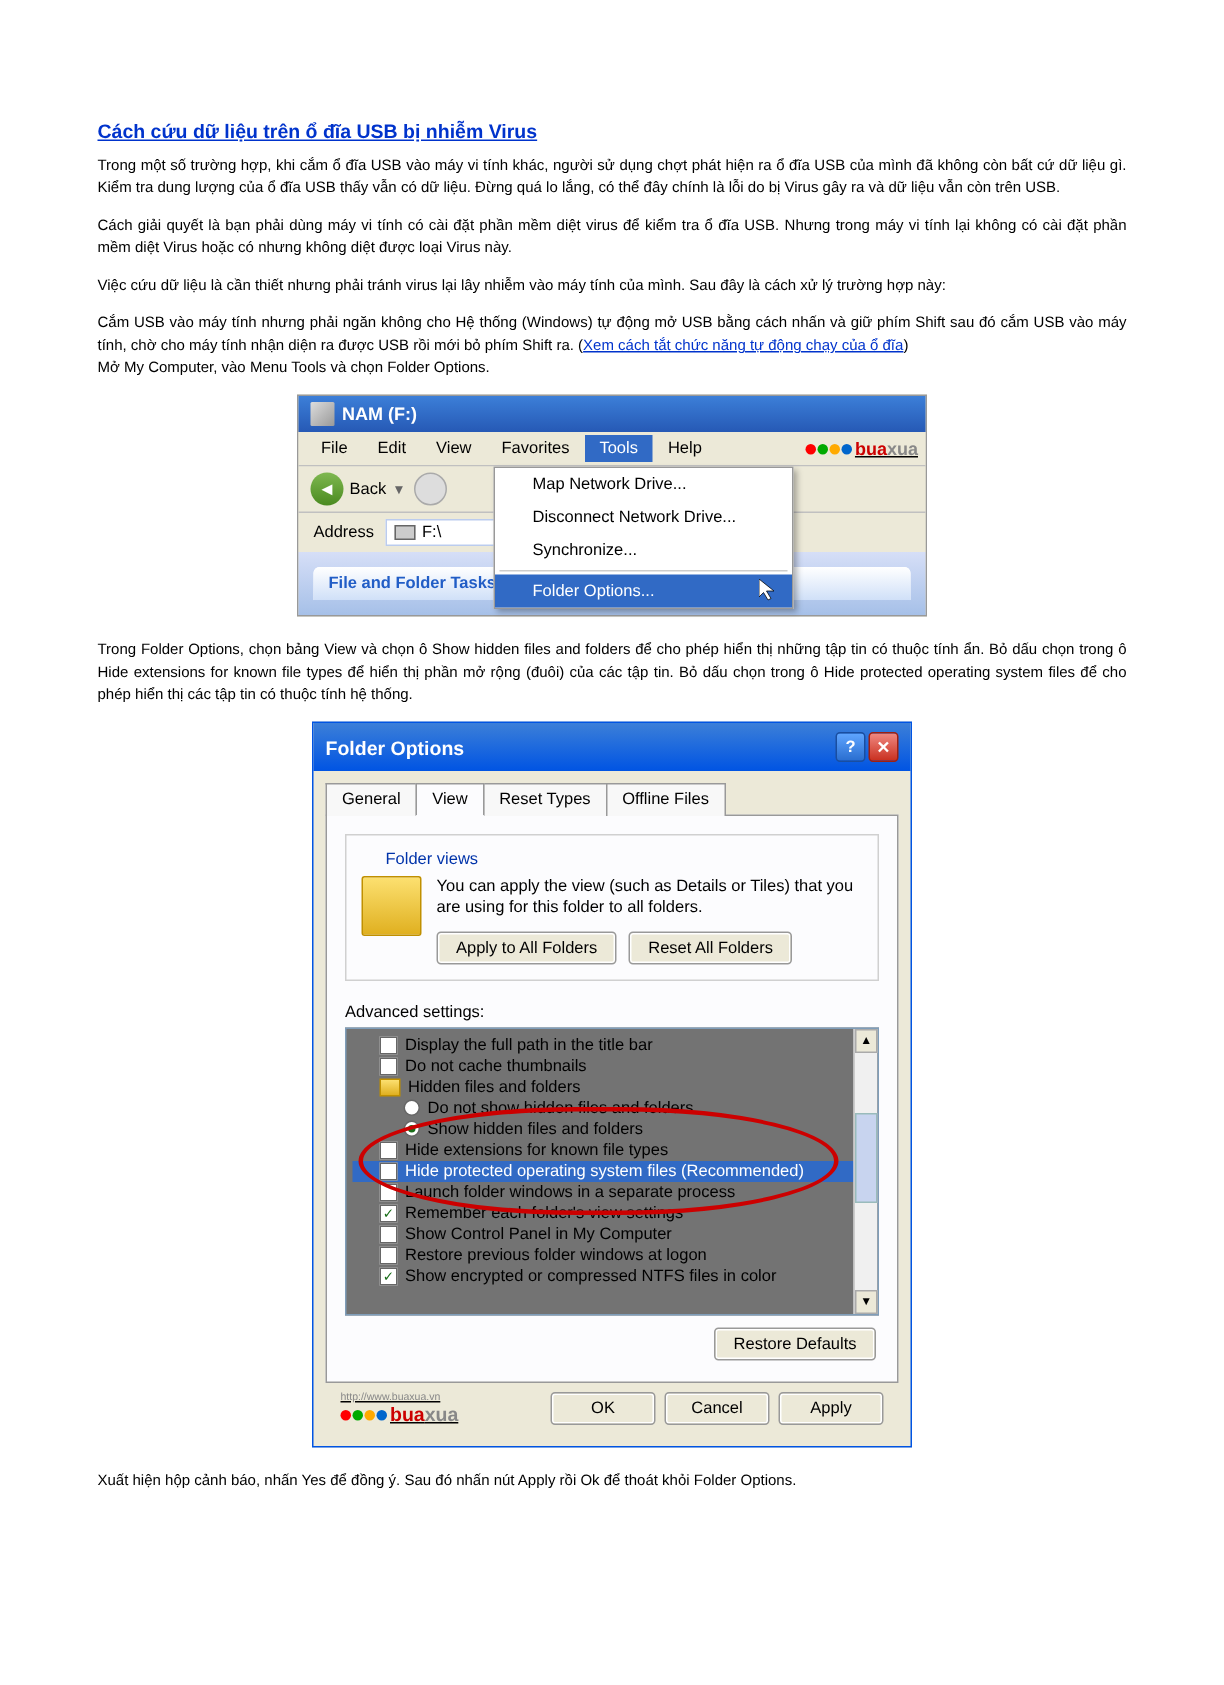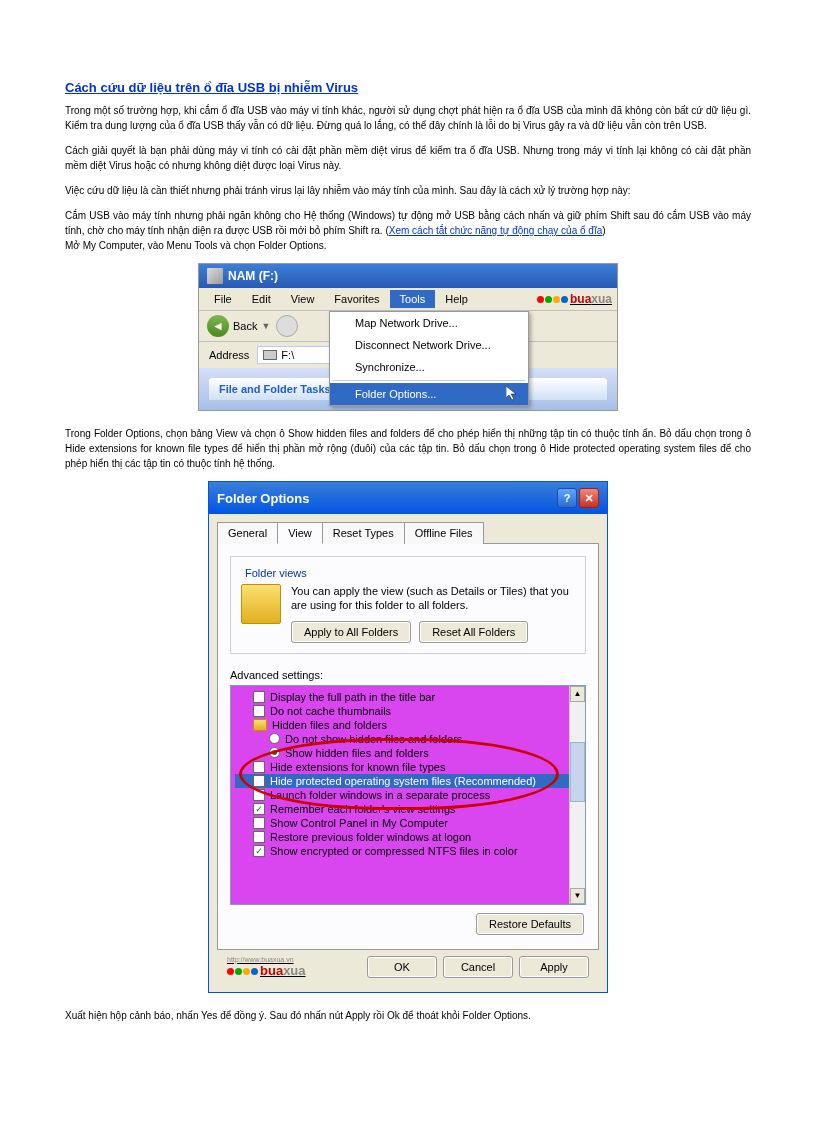--- a/index.html
+++ b/index.html
@@ -35,28 +35,28 @@
 .fo-titlebar .controls { display: flex; gap: 2px; }
 .fo-titlebar .ctrl { width: 20px; height: 20px; border-radius: 3px; display: flex; align-items: center; justify-content: center; font-size: 11px; font-weight: bold; }
 .fo-titlebar .help-btn { background: linear-gradient(to bottom, #5fa5ff, #2a6ed0); border: 1px solid #1a4ea0; color: #fff; }
 .fo-titlebar .close-btn { background: linear-gradient(to bottom, #f08880, #c93020); border: 1px solid #a02010; color: #fff; }
 .fo-body { padding: 8px; }
 .fo-tabs { display: flex; font-size: 11px; }
 .fo-tab { padding: 4px 10px; background: #f8f8f8; border: 1px solid #999; border-bottom: none; margin-right: -1px; cursor: pointer; }
 .fo-tab.active { background: #fcfcfe; border-bottom: 1px solid #fcfcfe; position: relative; z-index: 2; }
 .fo-tabcontent { border: 1px solid #999; background: #fcfcfe; padding: 12px; margin-top: -1px; }
 .fieldset { border: 1px solid #d0d0d0; padding: 10px; margin-bottom: 15px; }
-.fieldset-title { color: #0033aa; font-size: 11px; background: #fcfcfe; padding: 0 4px; margin-top: -18px; margin-bottom: 5px; display: inline-block; }
+.fieldset-title { color: #0033aa; font-size: 11px; background: #fcfcfe; padding: 0 4px; margin-top: -18px; margin-bottom: 5px; display: inline-block; margin-left: 12px; }
 .folder-views-content { display: flex; gap: 10px; align-items: flex-start; }
 .folder-icon-big { width: 40px; height: 40px; background: linear-gradient(to bottom, #fce070, #e0b020); border: 1px solid #c09000; border-radius: 2px; flex-shrink: 0; }
 .folder-views-text { font-size: 11px; line-height: 1.3; }
 .folder-views-btns { display: flex; gap: 8px; margin-top: 8px; }
 .xp-btn { background: #ece9d8; border: 1px solid #999; border-radius: 3px; padding: 4px 12px; font-size: 11px; cursor: pointer; box-shadow: inset 0 0 0 1px #fff; }
 .adv-label { font-size: 11px; margin-bottom: 4px; }
-.adv-box { background: #d946ef; border: 1px solid #7f9db9; height: 220px; padding: 4px; position: relative; overflow: hidden; }
+.adv-box { background: #737373; border: 1px solid #7f9db9; height: 192px; padding: 4px; position: relative; overflow: hidden; }
 .adv-item { display: flex; align-items: center; gap: 5px; padding: 1px 2px 1px 18px; font-size: 11px; }
 .adv-item.indent { padding-left: 34px; }
 .adv-item.selected { background: #316ac5; color: #fff; }
 .checkbox { width: 12px; height: 12px; border: 1px solid #666; background: #fff; display: inline-flex; align-items: center; justify-content: center; font-size: 9px; color: #1a6e1a; flex-shrink: 0; }
 .radio { width: 11px; height: 11px; border: 1px solid #666; border-radius: 50%; background: #fff; display: inline-flex; align-items: center; justify-content: center; flex-shrink: 0; }
 .radio.checked::after { content: ""; width: 5px; height: 5px; background: #1a6e1a; border-radius: 50%; }
 .folder-small { width: 14px; height: 12px; background: linear-gradient(to bottom, #fce070, #e0b020); border: 1px solid #c09000; flex-shrink: 0; }
 .scroll-track { position: absolute; right: 0; top: 0; bottom: 0; width: 16px; background: #f0f0f0; border-left: 1px solid #ccc; }
 .scroll-btn { width: 15px; height: 16px; background: #ece9d8; border: 1px solid #aaa; display: flex; align-items: center; justify-content: center; font-size: 8px; }
 .scroll-thumb { width: 15px; height: 60px; background: #c8d4ef; border: 1px solid #9bb; margin-top: 40px; }

